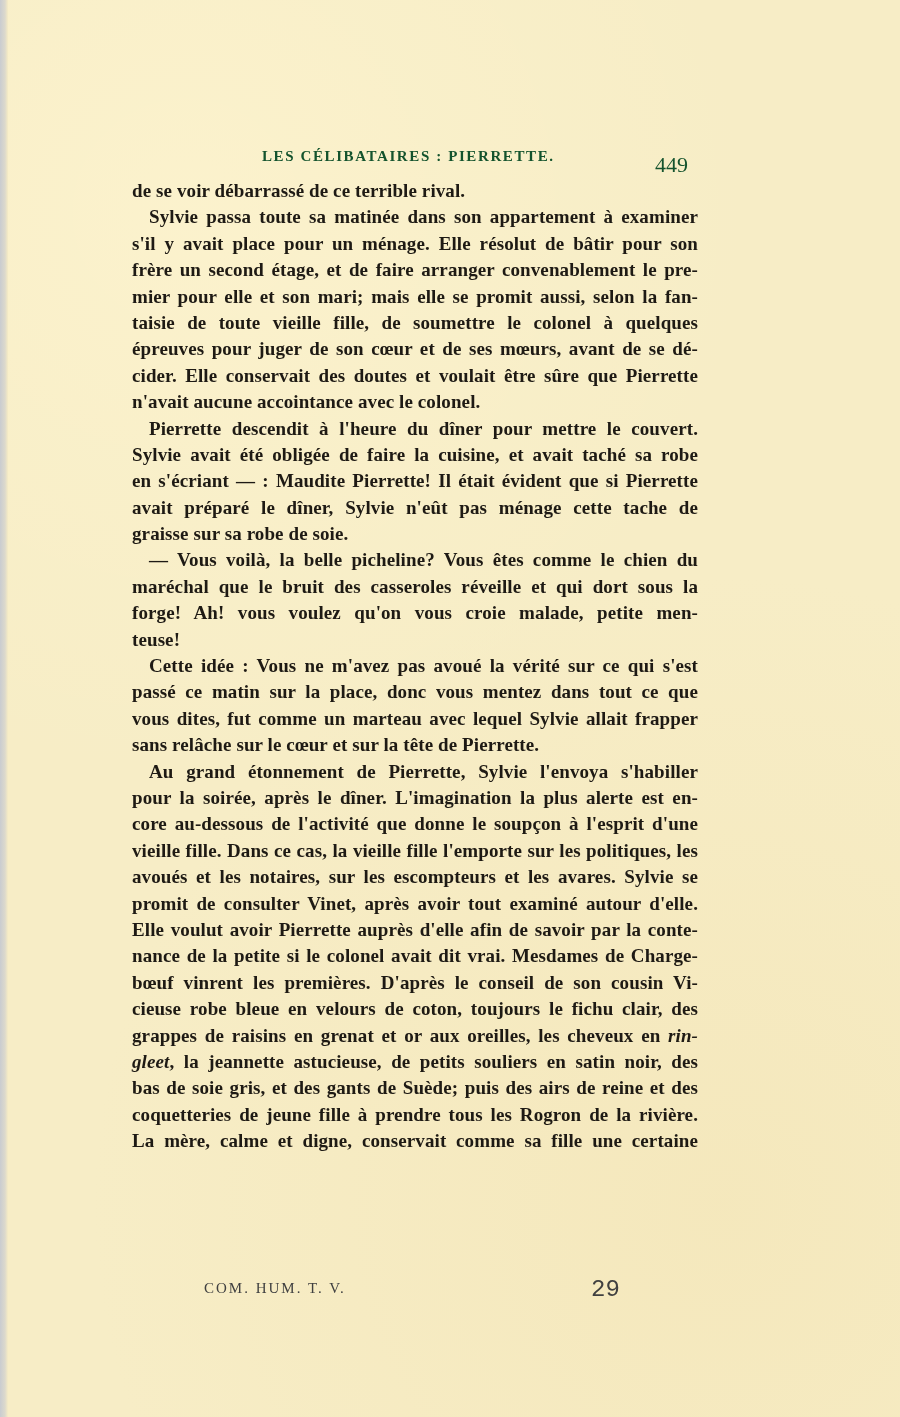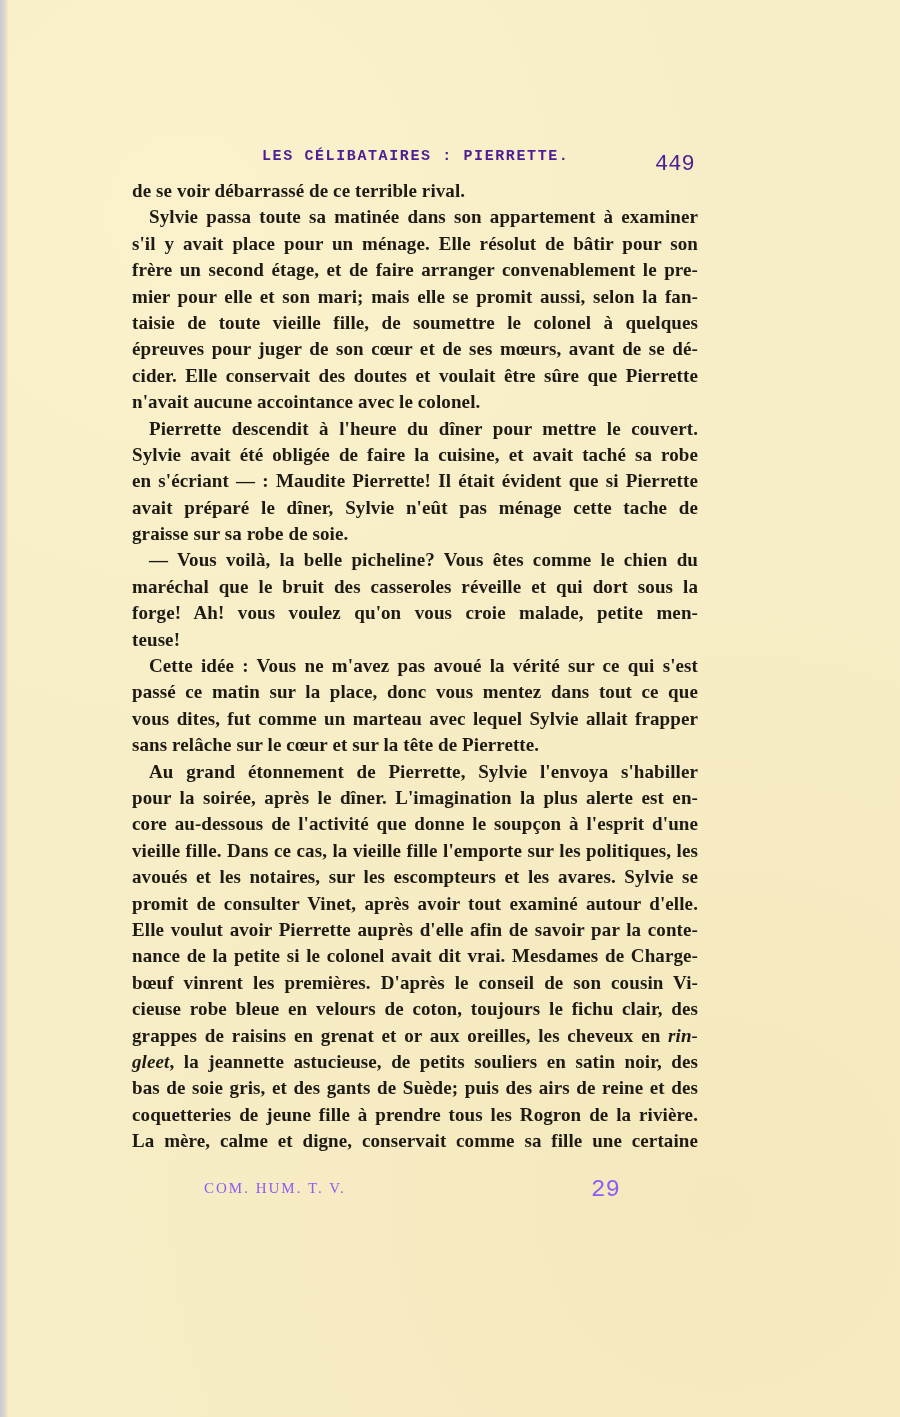--- a/index.html
+++ b/index.html
@@ -25,22 +25,22 @@
       width: 892px; height: 1417px;
       background:
         radial-gradient(circle at 20% 15%, rgba(255,246,210,0.55), rgba(255,246,210,0) 40%),
         radial-gradient(circle at 80% 85%, rgba(240,222,170,0.35), rgba(240,222,170,0) 45%),
         #f7edc6;
     }
     .header {
       position: absolute;
       left: 0; top: 144px;
       width: 900px; height: 30px;
-      font-family: Liberation Mono, monospace;
-      color: #4c1d95;
+      font-family: Liberation Serif, serif;
+      color: #14532d;
     }
     .running-title {
       position: absolute;
       left: 262px; top: 4px;
       font-size: 15px;
       font-weight: bold;
       letter-spacing: 1.6px;
     }
     .page-number {
       position: absolute;
@@ -69,24 +69,24 @@
     }
     .line.indent {
       text-indent: 17px;
     }
     .line .it {
       font-style: italic;
       margin-top: 12px;
     }
     .footer {
       position: absolute;
-      left: 0; top: 1174px;
+      left: 0; top: 1274px;
       width: 900px; height: 30px;
       font-family: "Liberation Serif", serif;
-      color: #8b5cf6;
+      color: #404040;
     }
     .signature-mark {
       position: absolute;
       left: 204px; top: 6px;
       font-size: 15px;
       letter-spacing: 2px;
     }
     .signature-number {
       position: absolute;
       left: 591px; top: 2px;

